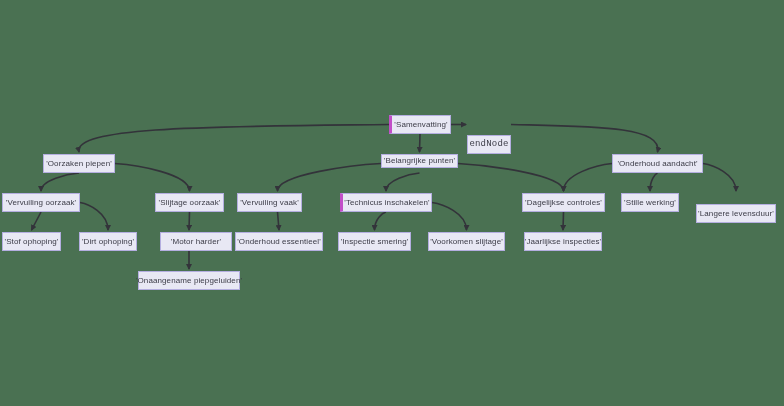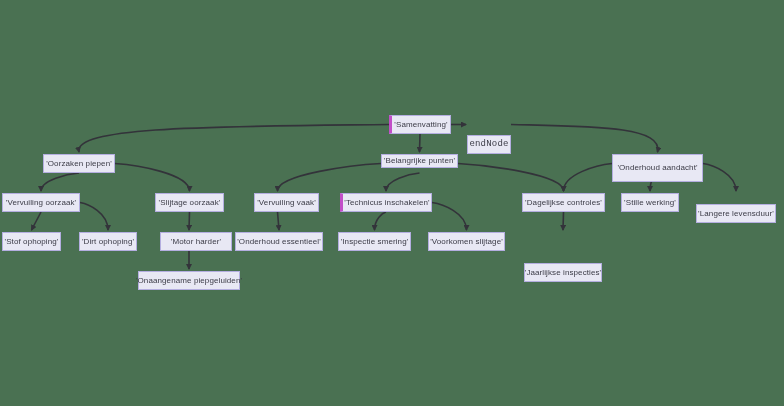--- a/index.html
+++ b/index.html
@@ -88,30 +88,30 @@
     </div>
     <div class="node mono" style="left: 467px; top: 115px; width: 44px; height: 19px; margin-top: 20px;">
       <span>endNode</span>
     </div>
     <div class="node" style="left: 43px; top: 154px; width: 72px; height: 19px;">
       <span>'Oorzaken piepen'</span>
     </div>
     <div class="node" style="left: 381px; top: 154px; width: 77px; height: 14px;">
       <span>'Belangrijke punten'</span>
     </div>
-    <div class="node" style="left: 612px; top: 154px; width: 91px; height: 28px;">
+    <div class="node" style="left: 612px; top: 154px; width: 91px; height: 19px;">
       <span>'Onderhoud aandacht'</span>
     </div>
     <div class="node" style="left: 2px; top: 193px; width: 78px; height: 19px;">
       <span>'Vervuiling oorzaak'</span>
     </div>
     <div class="node" style="left: 155px; top: 193px; width: 69px; height: 19px;">
       <span>'Slijtage oorzaak'</span>
     </div>
-    <div class="node" style="left: 254px; top: 193px; width: 65px; height: 19px;">
+    <div class="node" style="left: 237px; top: 193px; width: 65px; height: 19px;">
       <span>'Vervuiling vaak'</span>
     </div>
     <div class="node selected" style="left: 340px; top: 193px; width: 92px; height: 19px;">
       <span>'Technicus inschakelen'</span>
     </div>
     <div class="node" style="left: 522px; top: 193px; width: 83px; height: 19px;">
       <span>'Dagelijkse controles'</span>
     </div>
     <div class="node" style="left: 621px; top: 193px; width: 58px; height: 19px;">
       <span>'Stille werking'</span>
@@ -130,19 +130,19 @@
     </div>
     <div class="node" style="left: 235px; top: 232px; width: 88px; height: 19px;">
       <span>'Onderhoud essentieel'</span>
     </div>
     <div class="node" style="left: 338px; top: 232px; width: 73px; height: 19px;">
       <span>'Inspectie smering'</span>
     </div>
     <div class="node" style="left: 428px; top: 232px; width: 77px; height: 19px;">
       <span>'Voorkomen slijtage'</span>
     </div>
-    <div class="node" style="left: 524px; top: 232px; width: 78px; height: 19px; margin-top: 31px;">
+    <div class="node" style="left: 524px; top: 232px; width: 78px; height: 19px;">
       <span>'Jaarlijkse inspecties'</span>
     </div>
     <div class="node" style="left: 138px; top: 271px; width: 102px; height: 19px;">
       <span>'Onaangename piepgeluiden'</span>
     </div>
   </div>
 
 </body></html>

